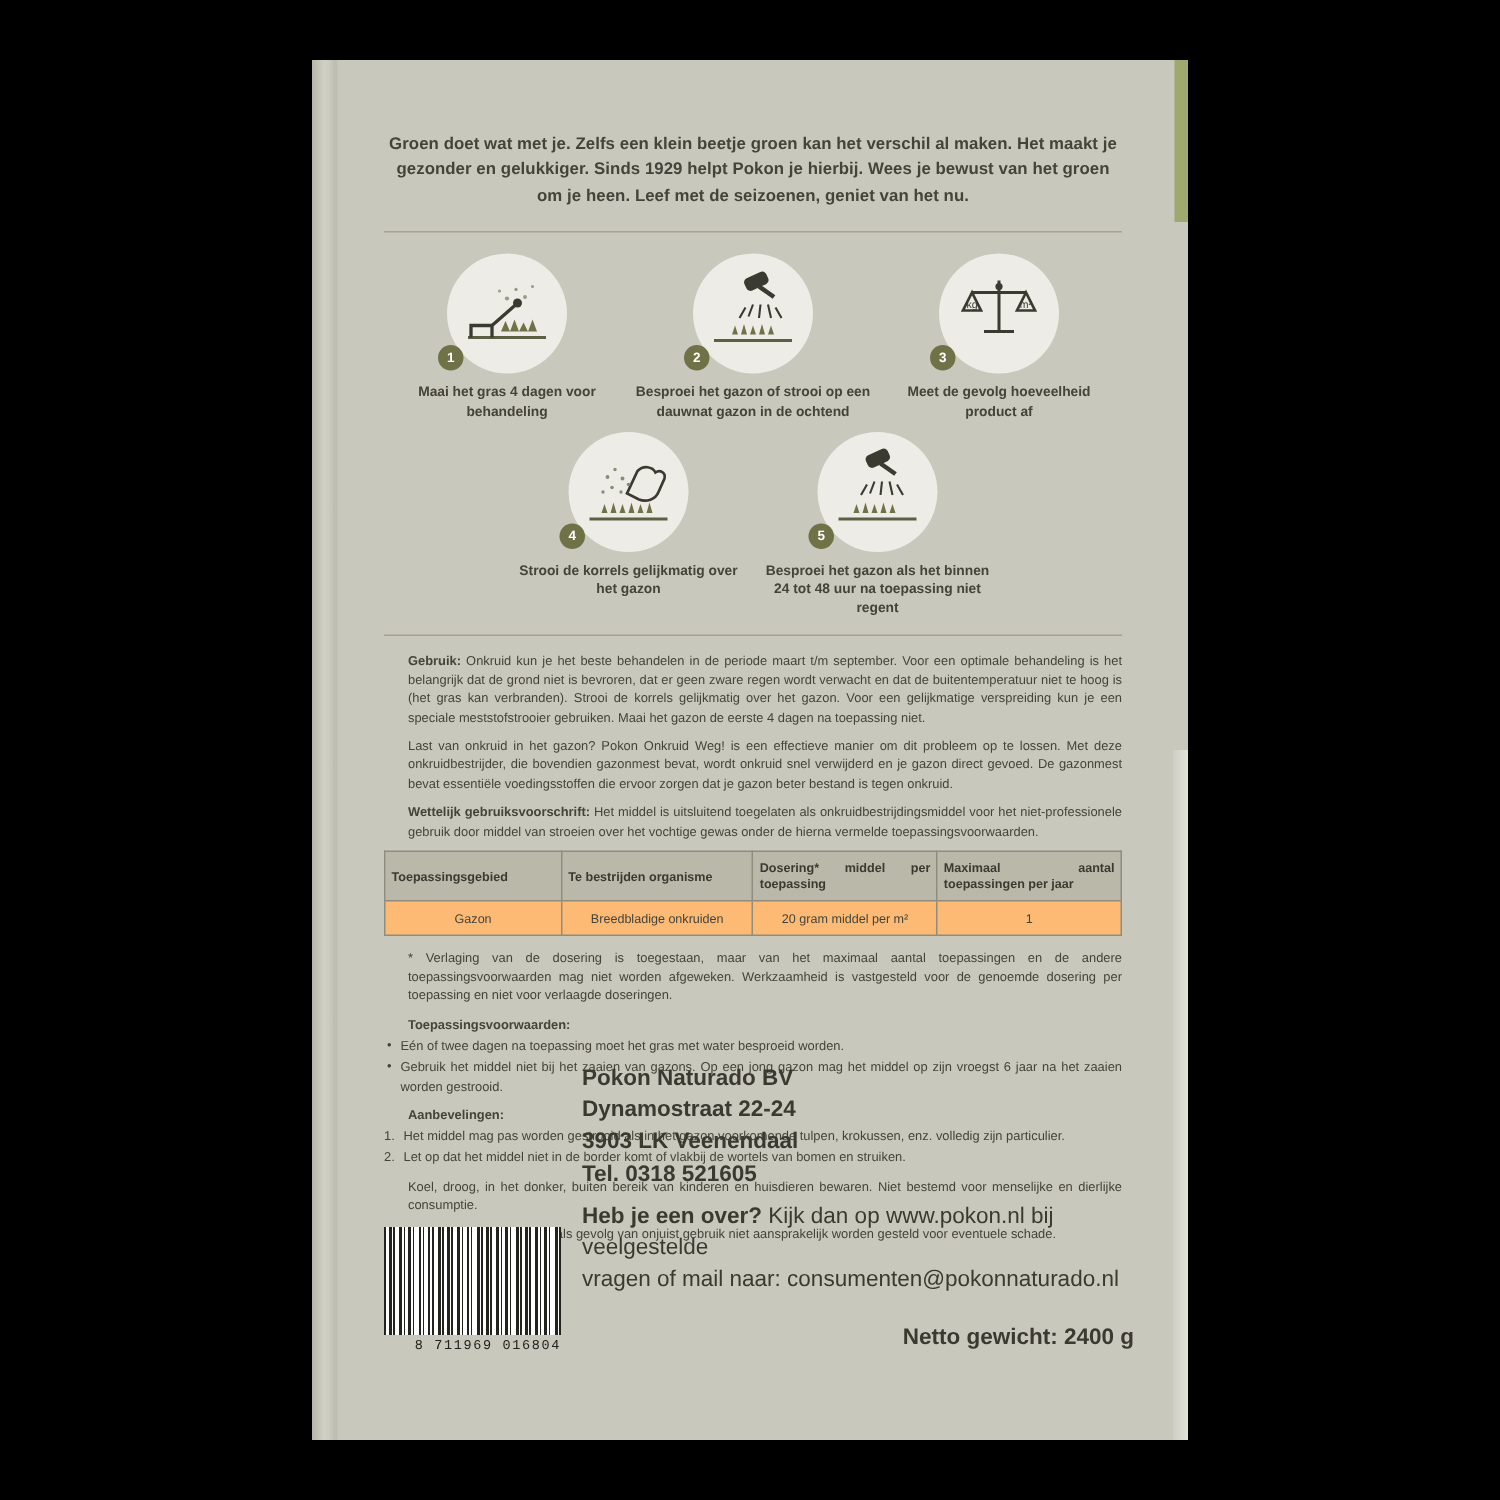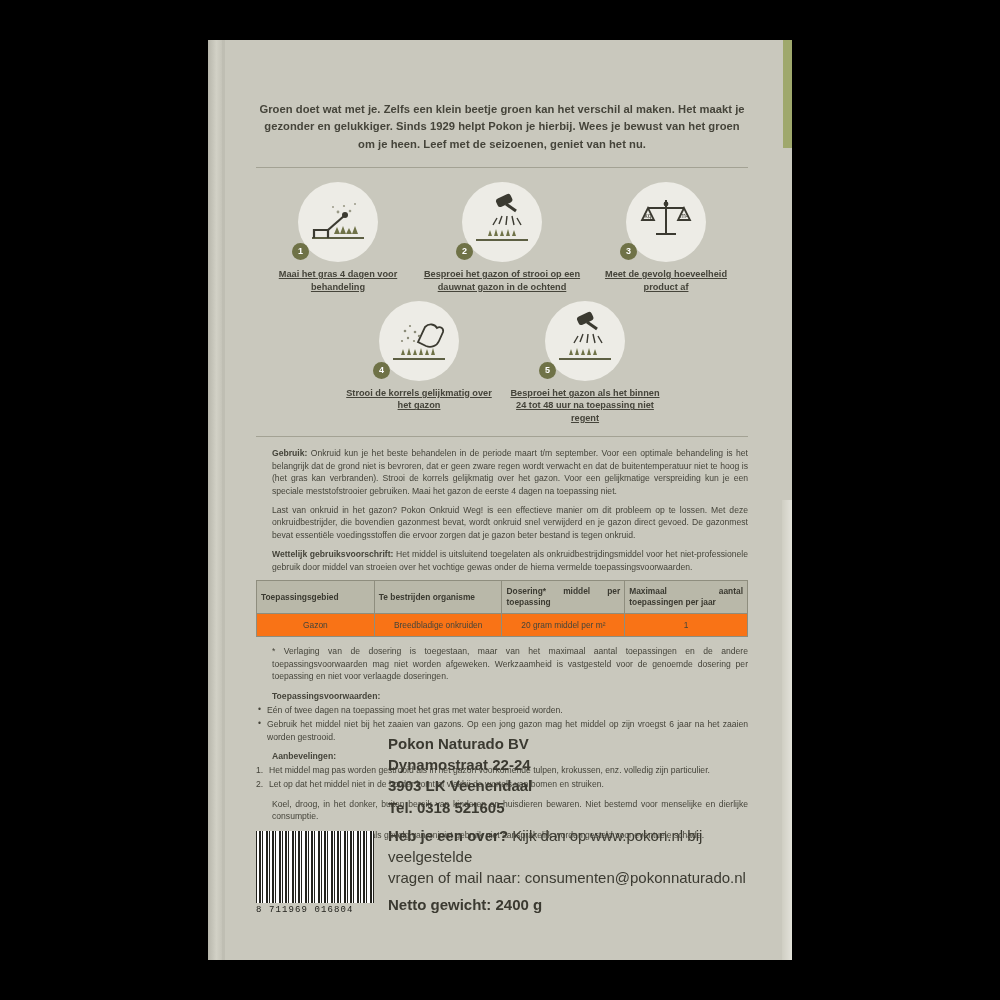--- a/index.html
+++ b/index.html
@@ -55,21 +55,21 @@
     right: 0px;
     top: 460px;
     width: 10px;
     height: 460px;
     background: linear-gradient(to left, #e3e2da 0%, #cfcec3 100%);
   }
 
   .content {
     position: absolute;
     left: 48px;
-    top: 13px;
+    top: 0;
     width: 492px;
     height: 100%;
     color: #3b3a31;
   }
 
   
   #intro {
     padding-top: 48px;
     text-align: center;
     font-size: 11.2px;
@@ -134,21 +134,20 @@
     top: 0;
     width: 80px;
     height: 80px;
   }
   .step-caption {
     margin-top: 6px;
     font-size: 9.2px;
     line-height: 1.35;
     font-weight: bold;
     color: #45443a;
-    text-decoration: underline;
   }
 
   
   #body-text {
     margin-top: 10px;
     font-size: 8.6px;
     line-height: 1.45;
     color: #45443a;
     text-align: justify;
   }
@@ -168,21 +167,21 @@
     border: 1px solid #8e8d7e;
     font-weight: bold;
     padding: 5px 4px;
     line-height: 1.3;
     color: #3b3a31;
   }
   table.legal td {
     border: 1px solid #8e8d7e;
     padding: 5px 4px;
     text-align: center;
-    background: #f97316;
+    background: #fdba74;
     color: #45443a;
   }
 
   
   ul.bul, ol.num {
     margin: 2px 0 7px 0;
     padding-left: 13px;
   }
   ul.bul li, ol.num li {
     margin-bottom: 2px;
@@ -234,21 +233,21 @@
         #23231e 3px, #23231e 5px, #fff 5px, #fff 6px,
         #23231e 6px, #23231e 7px, #fff 7px, #fff 10px,
         #23231e 10px, #23231e 12px, #fff 12px, #fff 13px);
     background-color: #fff;
     border: 0;
   }
   #barcode-num {
     font-family: "Liberation Mono", monospace;
     font-size: 9px;
     letter-spacing: 1.1px;
-    text-align: left;
+    text-align: right;
     margin-top: 2px;
     color: #23231e;
   }
   #addr {
     font-size: 15px;
     line-height: 1.42;
     color: #3b3a31;
   }
   #addr .b { font-weight: bold; }
   #addr .sp { margin-top: 7px; }
@@ -462,20 +461,20 @@
       </div>
       <div id="addr">
         <div class="b">Pokon Naturado BV</div>
         <div class="b">Dynamostraat 22-24</div>
         <div class="b">3903 LK Veenendaal</div>
         <div class="b">Tel. 0318 521605</div>
         <div class="sp">
           <span class="b">Heb je een over?</span><span> Kijk dan op www.pokon.nl bij veelgestelde</span>
         </div>
         <div>vragen of mail naar: consumenten@pokonnaturado.nl</div>
-        <div style="margin-top:5px;">
+        <div style="margin-top:17px;text-align:right;">
           <span class="b">Netto gewicht:</span><span class="b"> 2400 g</span>
         </div>
       </div>
     </div>
 
   </div>
 </div>
 
 </body></html>

